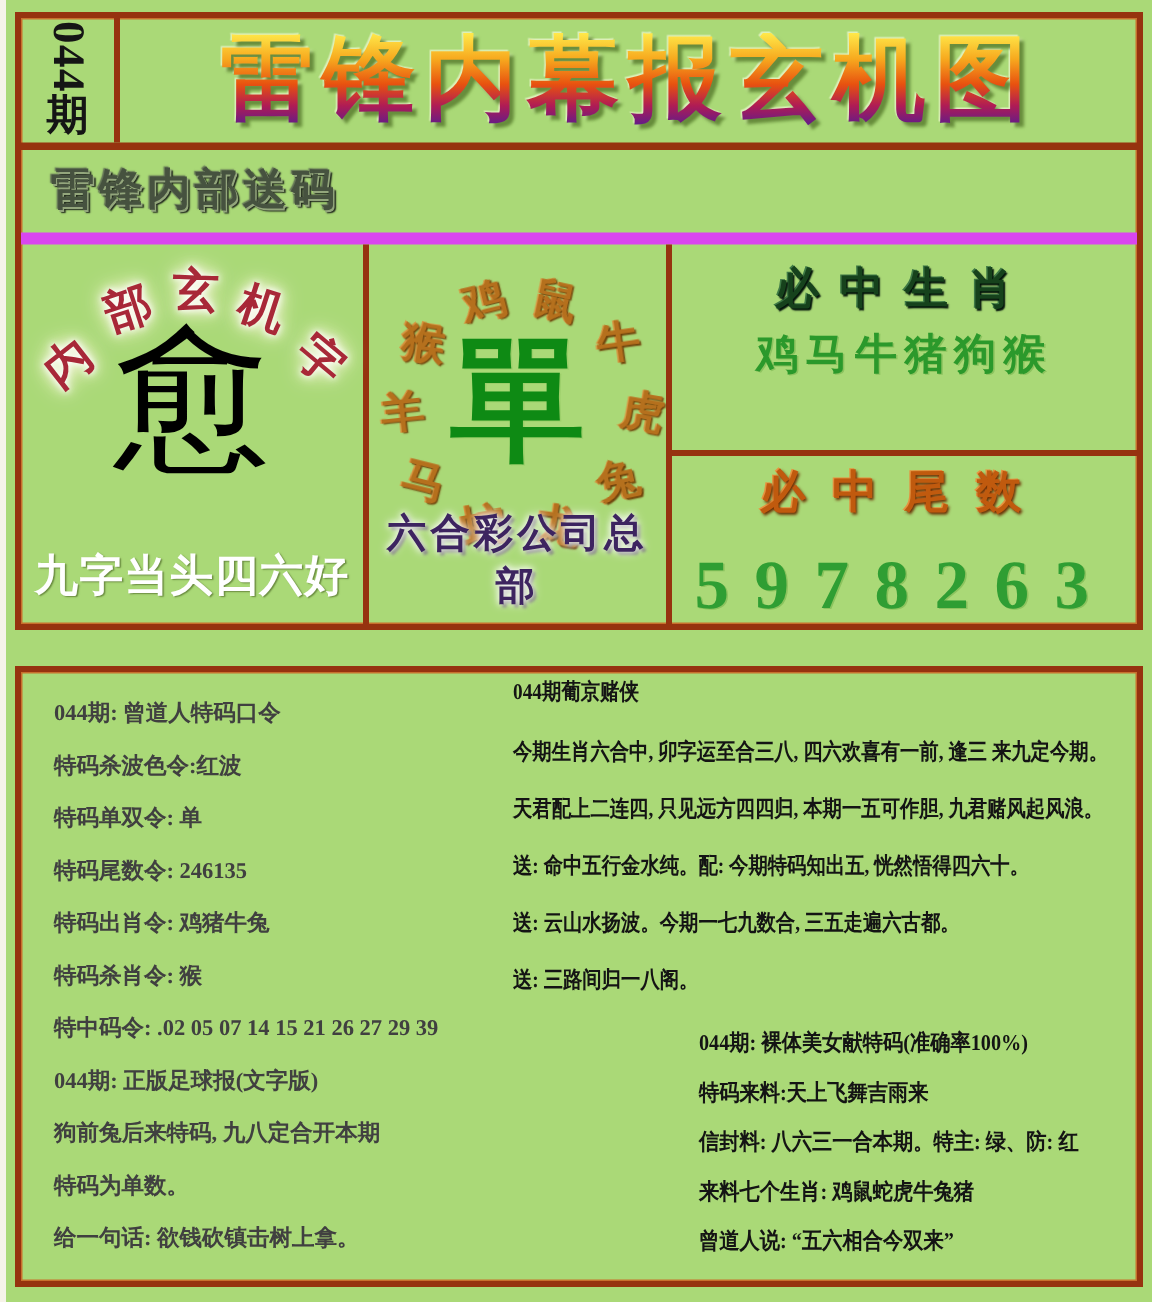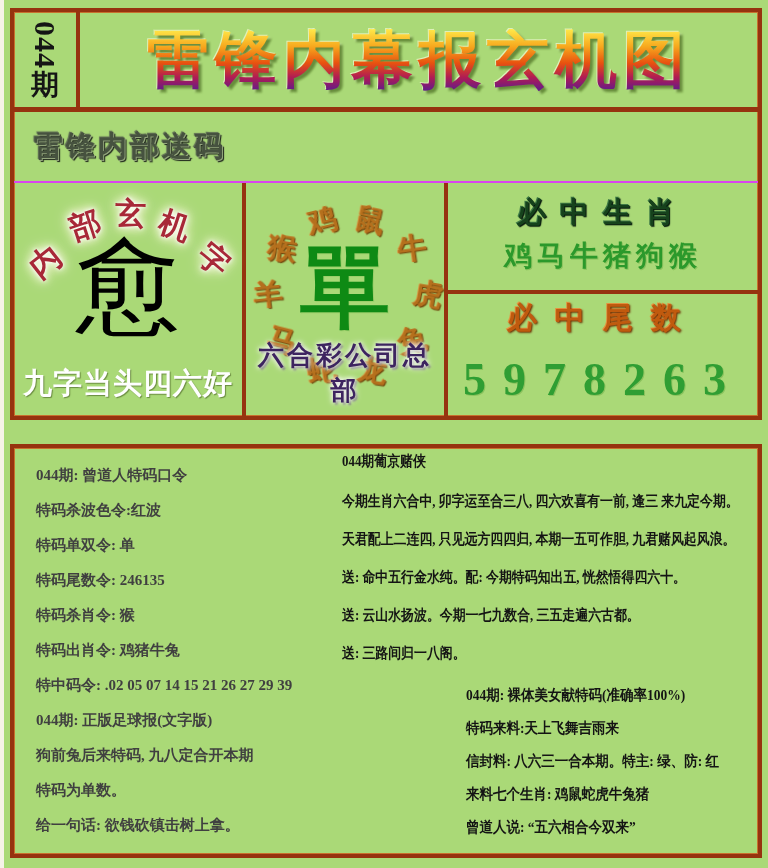--- a/index.html
+++ b/index.html
@@ -27,21 +27,21 @@
   }
   .issue-num { writing-mode:vertical-rl; font-size:30px; letter-spacing:1px; line-height:1; }
   .issue-suffix { font-size:28px; line-height:1; margin-top:2px; }
   .title-cell { flex:1; display:flex; align-items:center; justify-content:center; }
   .masthead {
     font-size:62px; font-weight:bold; letter-spacing:6px; line-height:1;
     background:linear-gradient(180deg,#ffe94a 0%,#f7a91e 28%,#e8520f 55%,#b01c54 78%,#5f1c8c 100%);
     -webkit-background-clip:text; background-clip:text; color:transparent;
     filter:drop-shadow(3px 3px 1px rgba(70,110,25,.75)) drop-shadow(-1px -1px 0 rgba(255,255,230,.6));
   }
-  .row-codes { height:71px; border-bottom:2px solid #d946ef; display:flex; align-items:center; }
+  .row-codes { height:71px; border-bottom:8px solid #d946ef; display:flex; align-items:center; }
   .codes-label {
     width:232px; text-align:center; font-weight:bold; font-size:29px; letter-spacing:3px;
     color:#46523f;
     text-shadow:1px 1px 0 #93a67c, 2px 2px 1px #1d241a, -1px -1px 1px #5d6b52;
   }
   .codes-nums { flex:1; color:#101010; font-weight:bold; font-size:25px; line-height:31px; letter-spacing:0; }
   .row-mid { flex:1; display:flex; }
   .col-mystic { width:232px; border-right:4px solid #96330f; position:relative; }
   .arc-char {
     position:absolute; font-size:31px; font-weight:bold; color:#a82838;
@@ -80,21 +80,21 @@
   .ring-glyph:nth-of-type(7){ left:22px;  top:138px; transform:rotate(14deg);}
   .ring-glyph:nth-of-type(8){ left:8px;   top:92px;  transform:rotate(-6deg);}
   .ring-glyph:nth-of-type(9){ left:22px;  top:46px;  transform:rotate(8deg);}
   .ring-glyph:nth-of-type(10){left:62px;  top:18px;  transform:rotate(-14deg);}
   .ring-footer {
     position:absolute; left:0; right:0; bottom:8px; text-align:center;
     color:#3d2460; font-size:26px; font-weight:bold; letter-spacing:3px;
     text-shadow:0 0 4px #fff,0 0 7px #fff,2px 2px 2px #6a6a6a;
   }
   .col-picks { flex:1; display:flex; flex-direction:column; }
-  .pick-zodiac { height:111px; border-bottom:4px solid #96330f; text-align:center; }
+  .pick-zodiac { height:141px; border-bottom:4px solid #96330f; text-align:center; }
   .pick-tail { flex:1; text-align:center; }
   .pick-header-green {
     margin-top:10px; font-size:29px; font-weight:bold; letter-spacing:14px;
     color:#16421c; text-shadow:1px 1px 1px #03120a, -1px -1px 0 #3f7a46; filter:blur(.3px);
   }
   .pick-value-zodiac {
     margin-top:4px; font-size:28px; font-weight:bold; letter-spacing:5px; color:#2b992b;
     text-shadow:1px 1px 0 #8cc35e;
   }
   .pick-header-orange {
@@ -184,22 +184,22 @@
     </div>
   </div>
 
   <div class="box-bottom">
 
     <div class="tips-left">
       <div class="tip-line">044期: 曾道人特码口令</div>
       <div class="tip-line">特码杀波色令:红波</div>
       <div class="tip-line">特码单双令: 单</div>
       <div class="tip-line">特码尾数令: 246135</div>
+      <div class="tip-line">特码出肖令: 鸡猪牛兔</div>
       <div class="tip-line">特码杀肖令: 猴</div>
-      <div class="tip-line">特码出肖令: 鸡猪牛兔</div>
       <div class="tip-line">特中码令: .02 05 07 14 15 21 26 27 29 39</div>
       <div class="tip-line">044期: 正版足球报(文字版)</div>
       <div class="tip-line">狗前兔后来特码, 九八定合开本期</div>
       <div class="tip-line">特码为单数。</div>
       <div class="tip-line">给一句话: 欲钱砍镇击树上拿。</div>
     </div>
 
     <div class="tips-right">
       <div class="tip-line first">044期葡京赌侠</div>
       <div class="tip-line">今期生肖六合中, 卯字运至合三八, 四六欢喜有一前, 逢三 来九定今期。</div>

